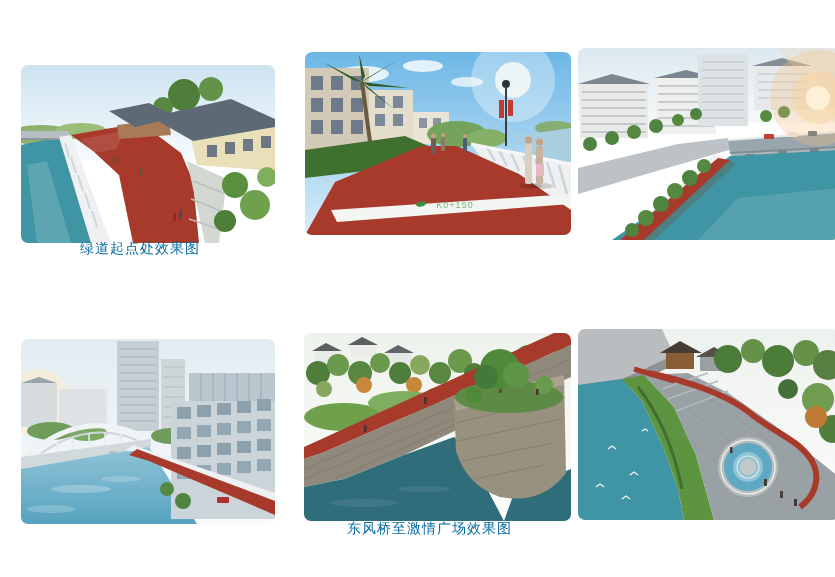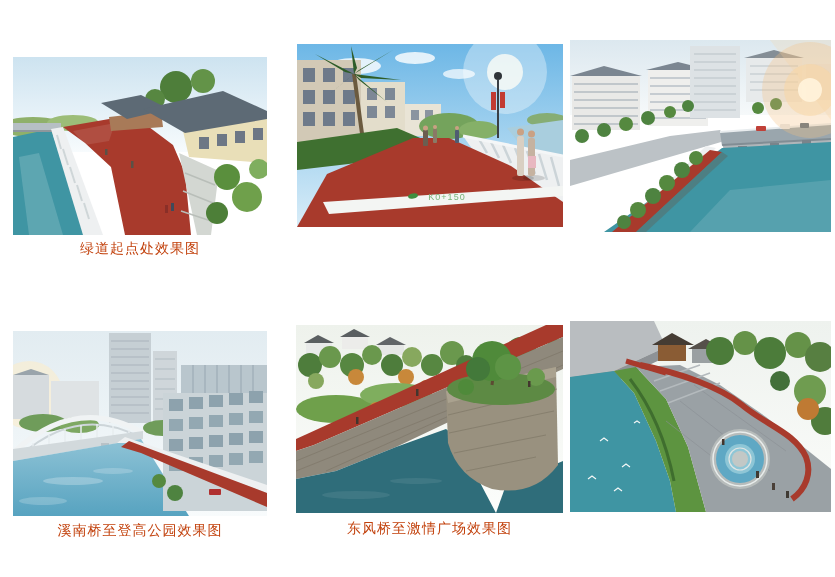--- a/index.html
+++ b/index.html
@@ -1,21 +1,21 @@
 <!DOCTYPE html>
 <html><head>
 <meta charset="utf-8">
 <style>
   html,body{margin:0;padding:0;}
   body{width:835px;height:577px;background:#ffffff;overflow:hidden;
        font-family:"Liberation Serif","DejaVu Serif",serif;}
   .page{position:relative;width:835px;height:577px;background:#fff;}
-  .fig{position:absolute;margin:0;overflow:hidden;}
+  .fig{position:absolute;margin:8px;overflow:hidden;border-radius:7px;}
   .fig svg{display:block;width:100%;height:100%;}
-  .caption{position:absolute;text-align:center;font-size:14px;color:#c2410c;
+  .caption{position:absolute;text-align:center;font-size:14px;color:#0369a1;
            letter-spacing:1px;font-family:"Liberation Serif","DejaVu Serif",serif;}
 </style>
 </head>
 <body>
 
 <div class="page">
 
   <figure class="fig" style="left:13px;top:57px;width:254px;height:178px">
     <svg viewBox="0 0 254 178">
       <defs>
@@ -316,21 +316,20 @@
         <polygon points="112,106 254,154 254,162 116,112 104,112" fill="#eef0f1"></polygon>
         <polygon points="116,110 254,162 254,176 128,122 108,116" fill="#a83a2c"></polygon>
         <rect x="196" y="158" width="12" height="6" rx="1" fill="#b03030"></rect>
       </g>
       <g>
         <circle cx="146" cy="150" r="7" fill="#55893f"></circle>
         <circle cx="162" cy="162" r="8" fill="#4e8340"></circle>
       </g>
     </svg>
   </figure>
-  <div class="caption" style="left:13px;top:522px;width:254px">溪南桥至登高公园效果图</div>
 
   <figure class="fig" style="left:296px;top:325px;width:267px;height:188px">
     <svg viewBox="0 0 267 188">
       <defs>
         <linearGradient id="sky5" x1="0" y1="0" x2="0" y2="1">
           <stop offset="0" stop-color="#eef2ec"></stop>
             <stop offset="1" stop-color="#fcfdfb"></stop>
         </linearGradient>
       </defs>
       <rect x="0" y="0" width="267" height="188" fill="url(#sky5)"></rect>

